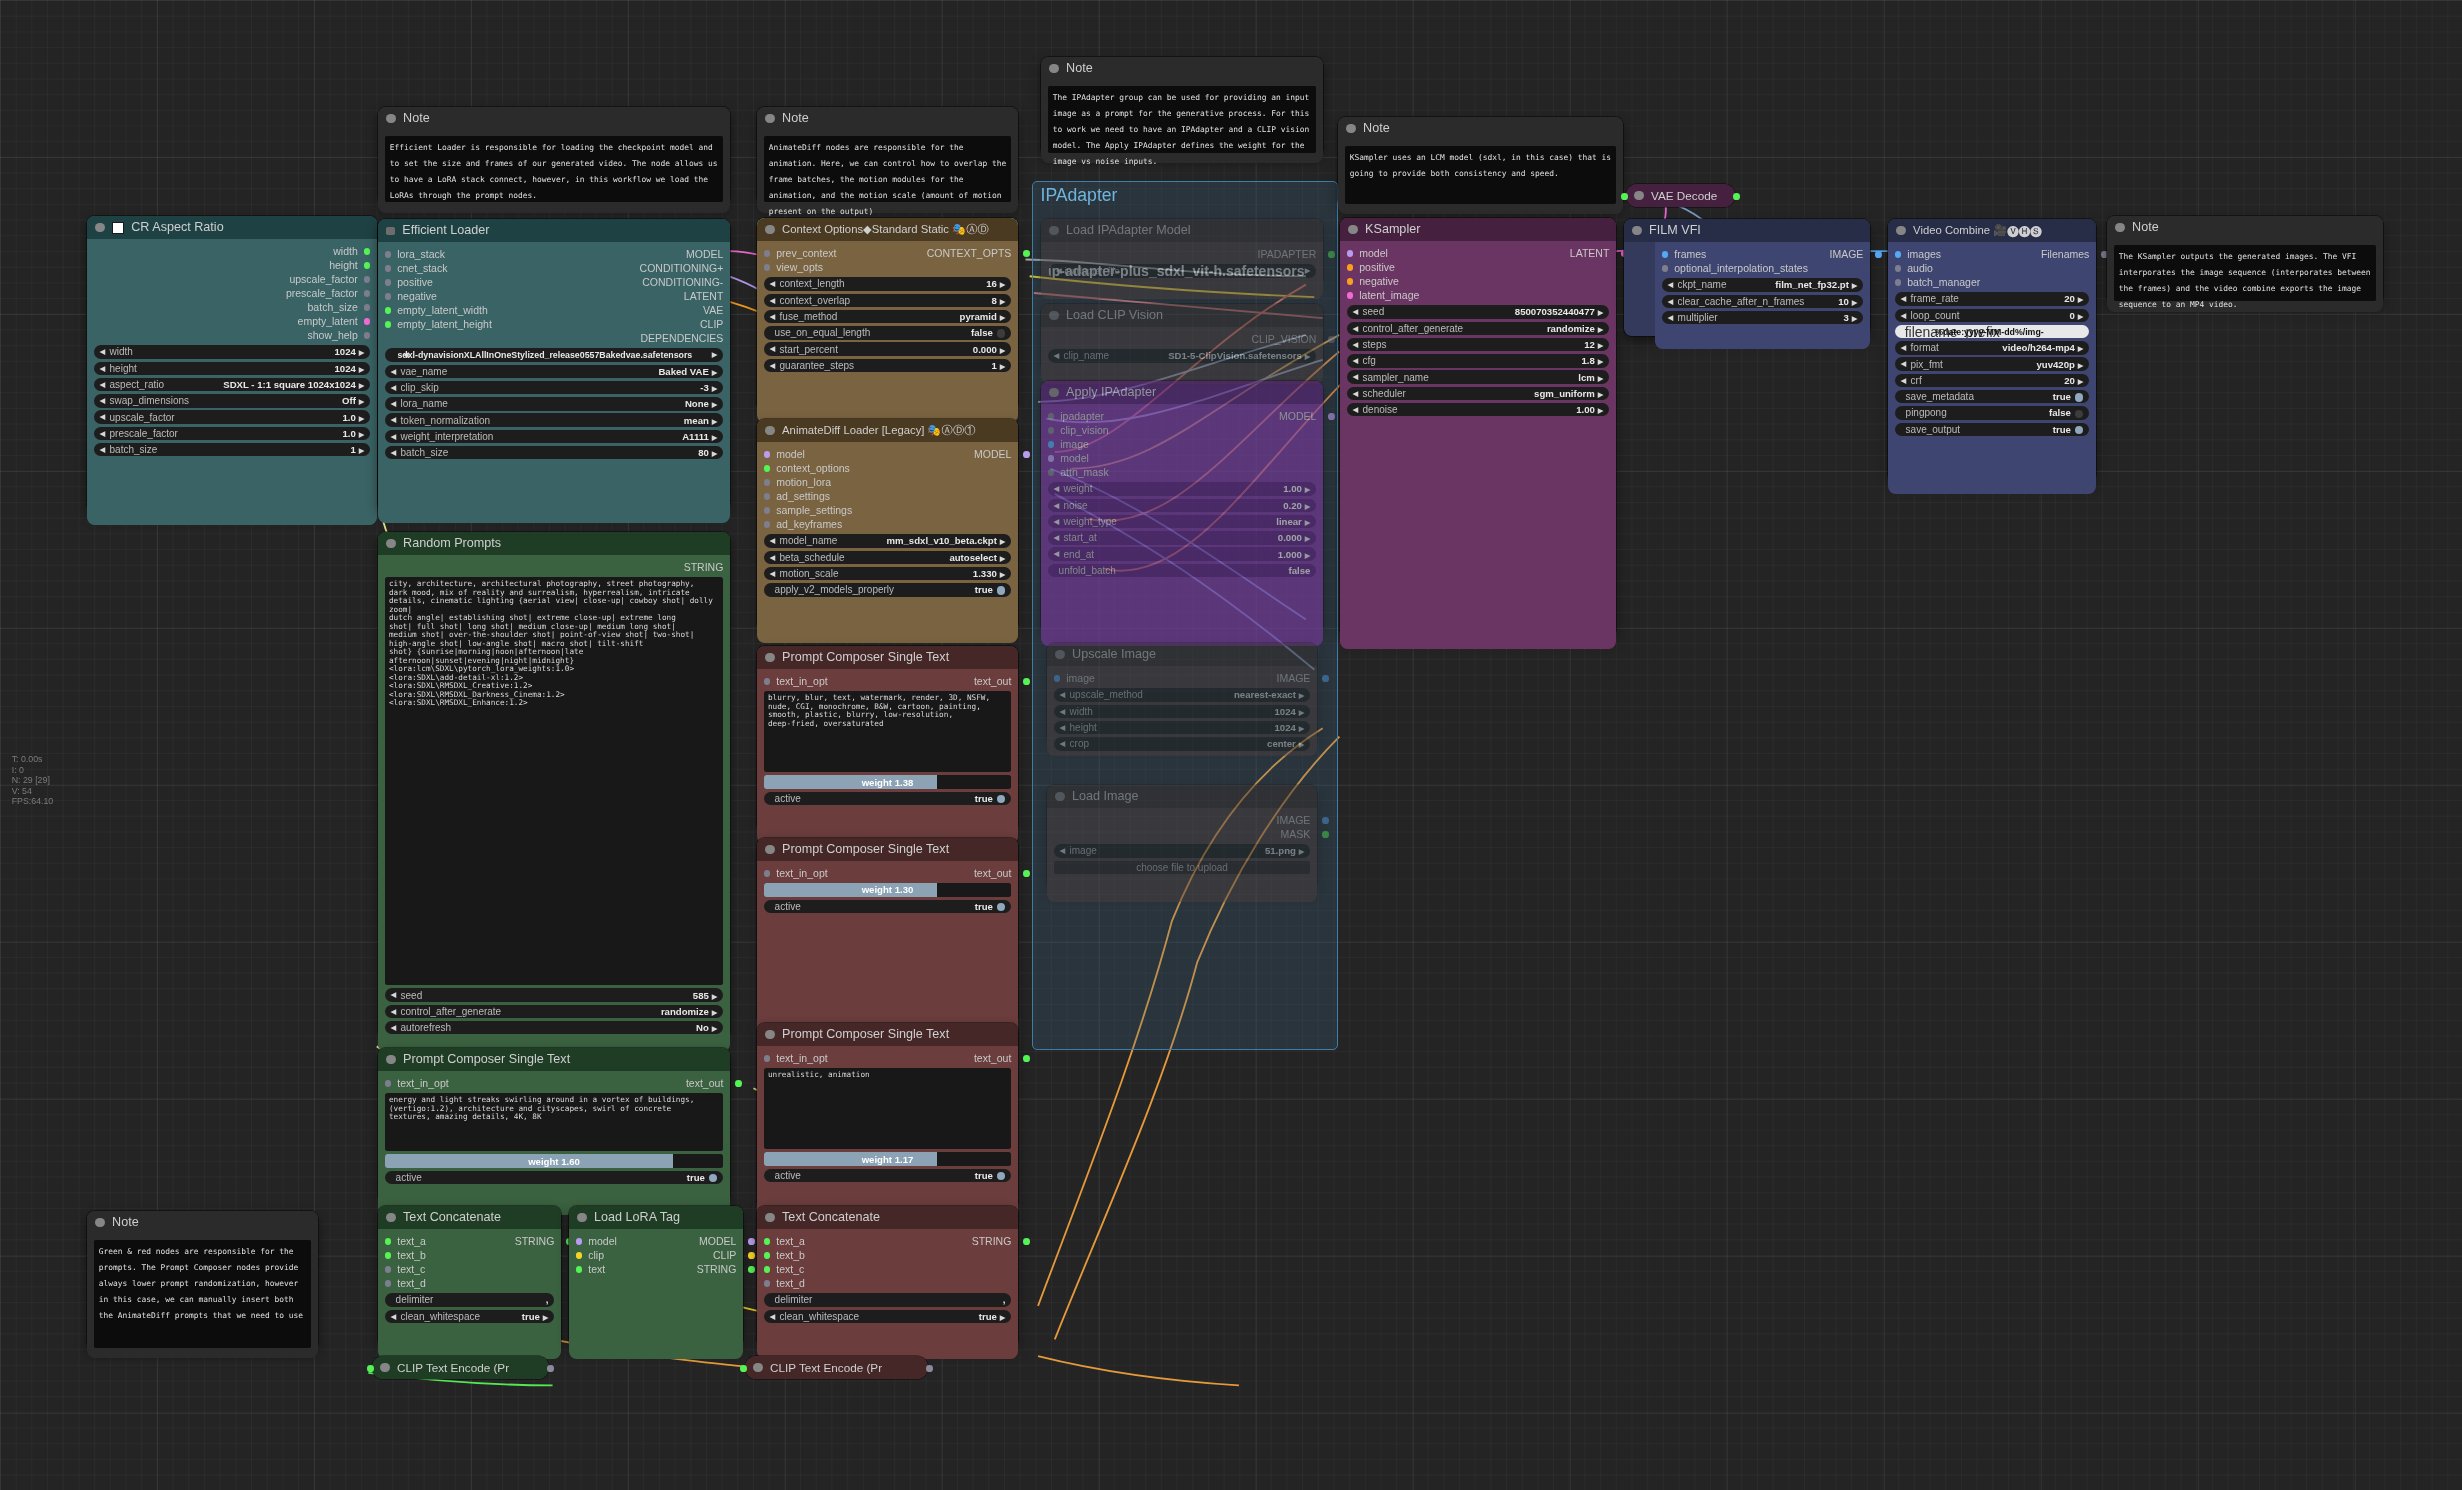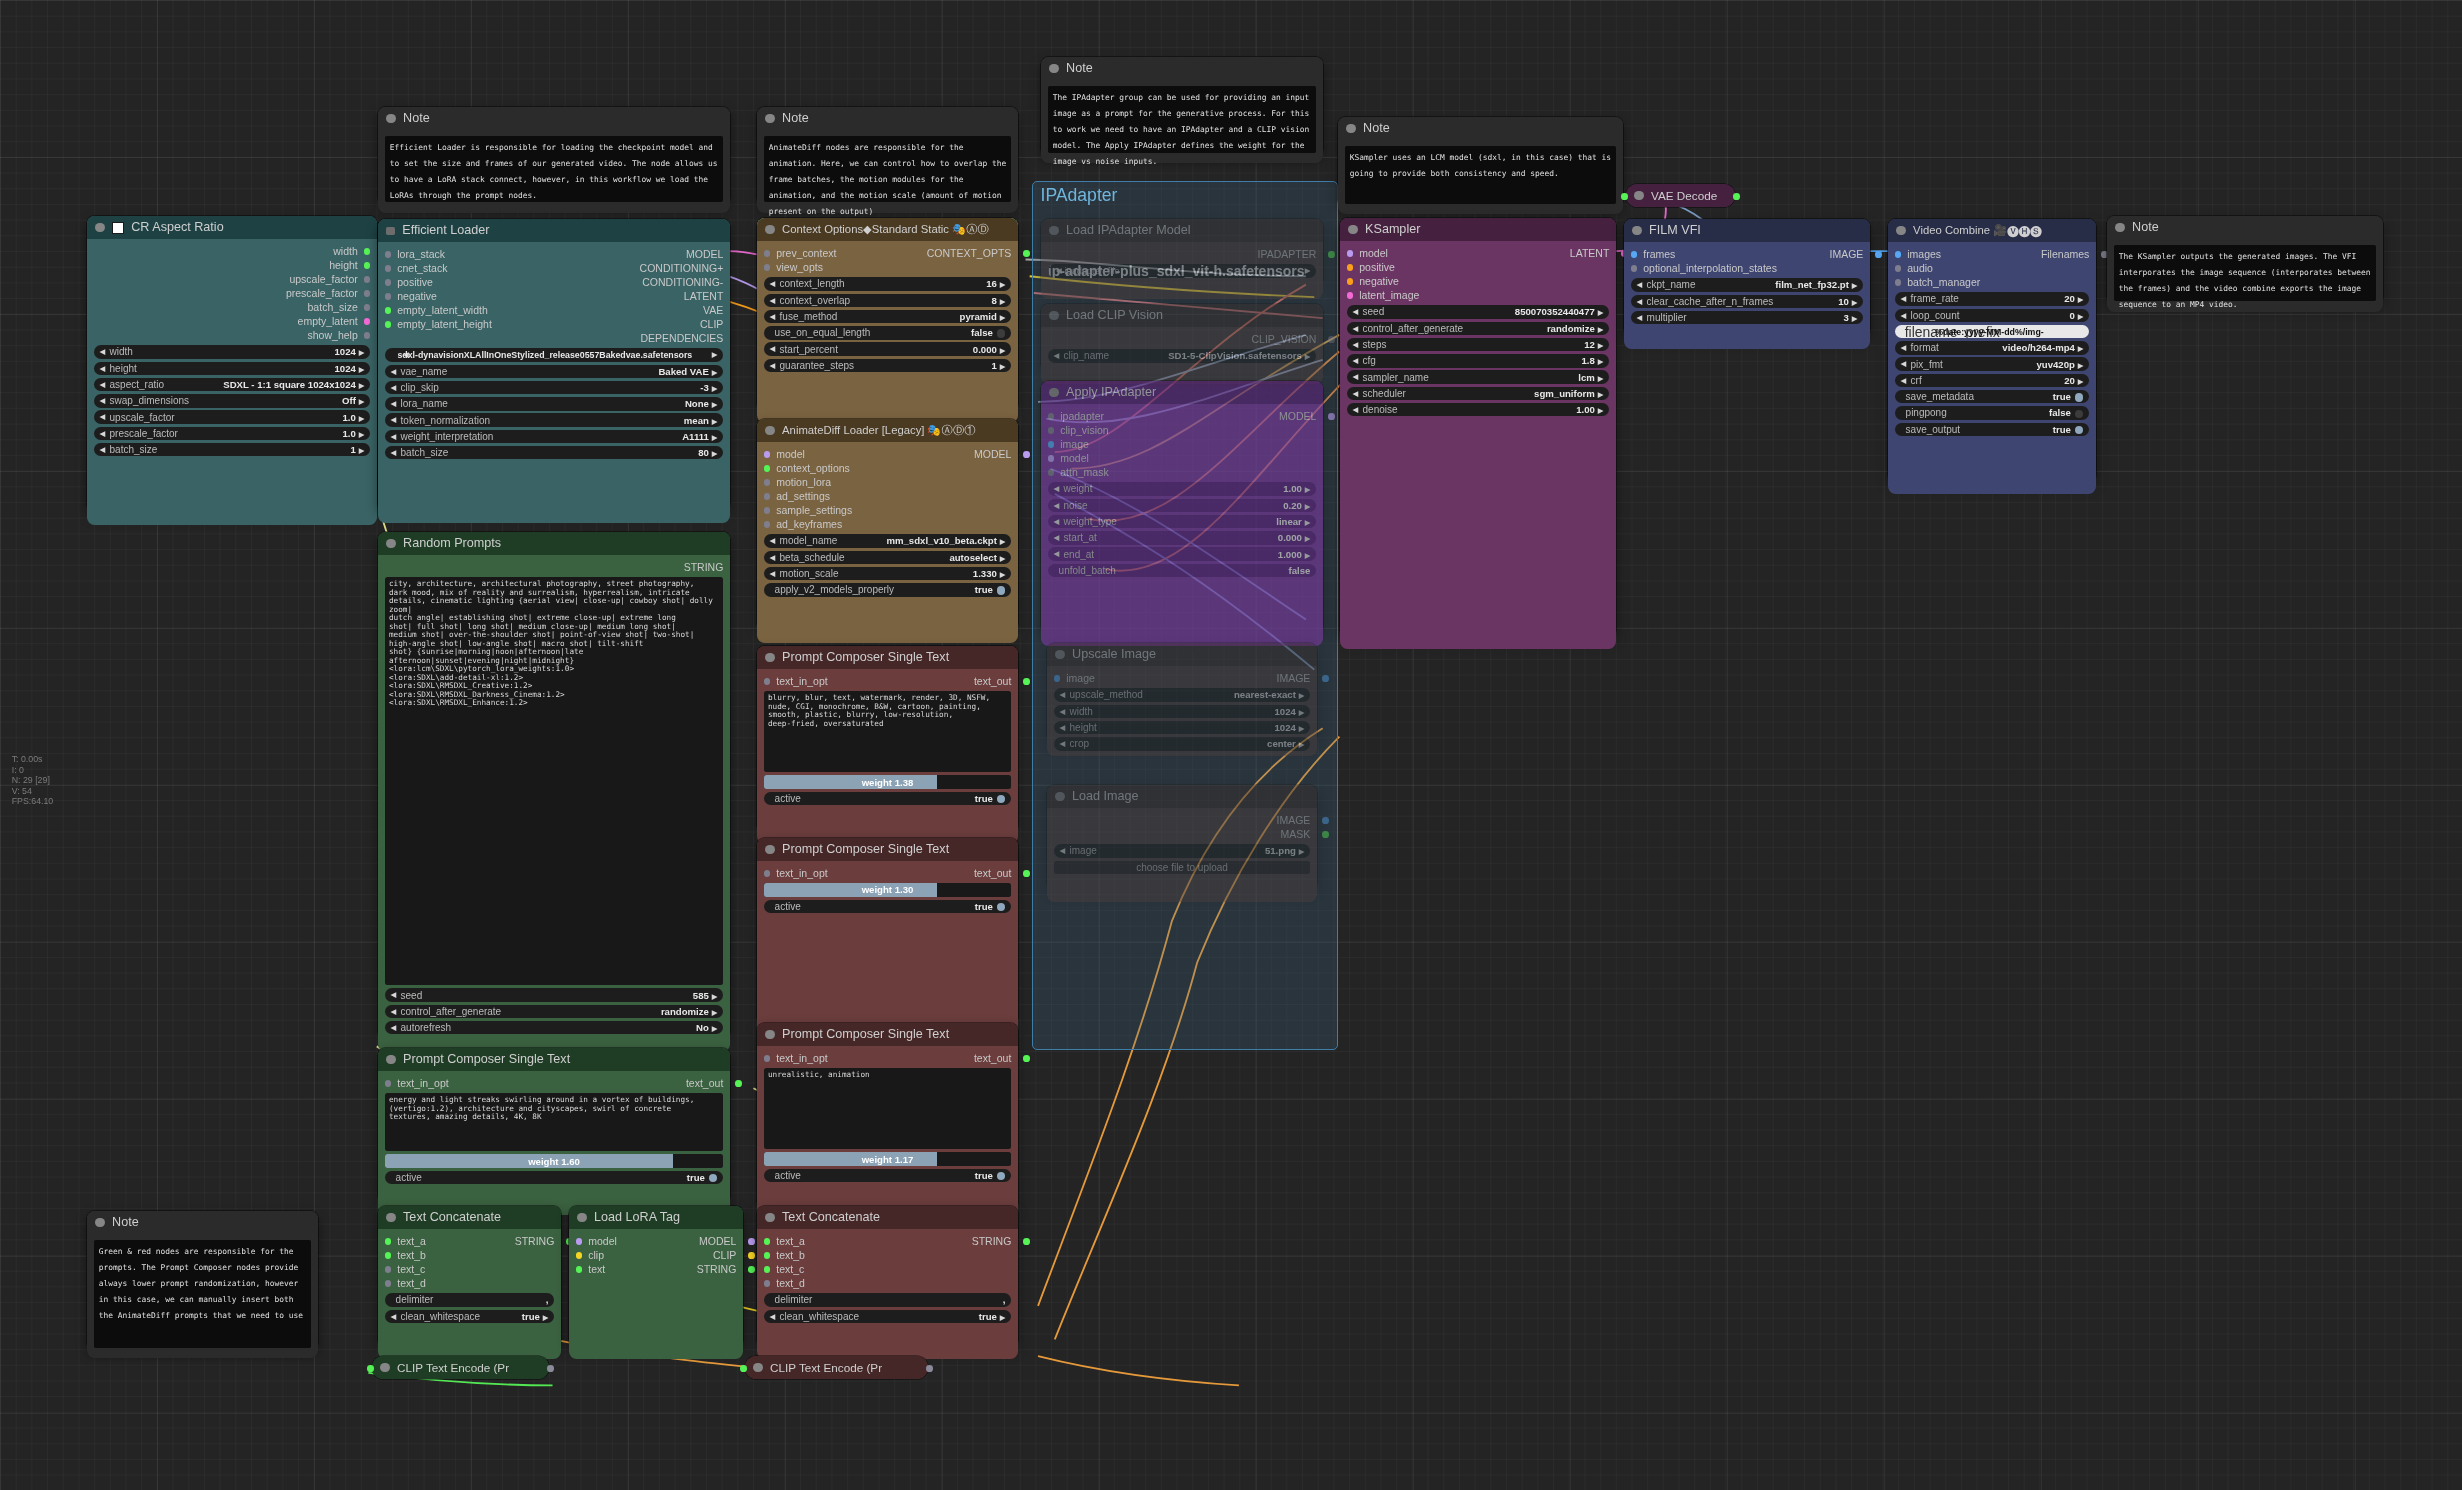--- a/index.html
+++ b/index.html
@@ -825,21 +825,21 @@
   </div>
   <span class="dot d-green" style="position:absolute;left:-5px;top:9.2px;"></span>
   <span class="dot d-green" style="position:absolute;right:-5px;top:9.2px;"></span>
 </div>
 
 <div class="node" style="left:1624px;top:219px;width:246px;height:117px;background:#343a5c;">
   <div class="title" style="background:#272c47;">
     <span class="tdot"></span>
     <span>FILM VFI</span>
   </div>
-  <div class="body" style="background:#3e4570;height:94px;">
+  <div class="body" style="background:#3e4570;height:94px;margin-left:31px;">
     <div class="prow">
         <span class="pin">
           <span class="dot d-blue"></span>
           <span>frames</span>
         </span>
         <span class="pout">
           <span>IMAGE</span>
           <span class="dot d-blue" style="position:absolute;right:-11.7px;"></span>
         </span>
       </div>

